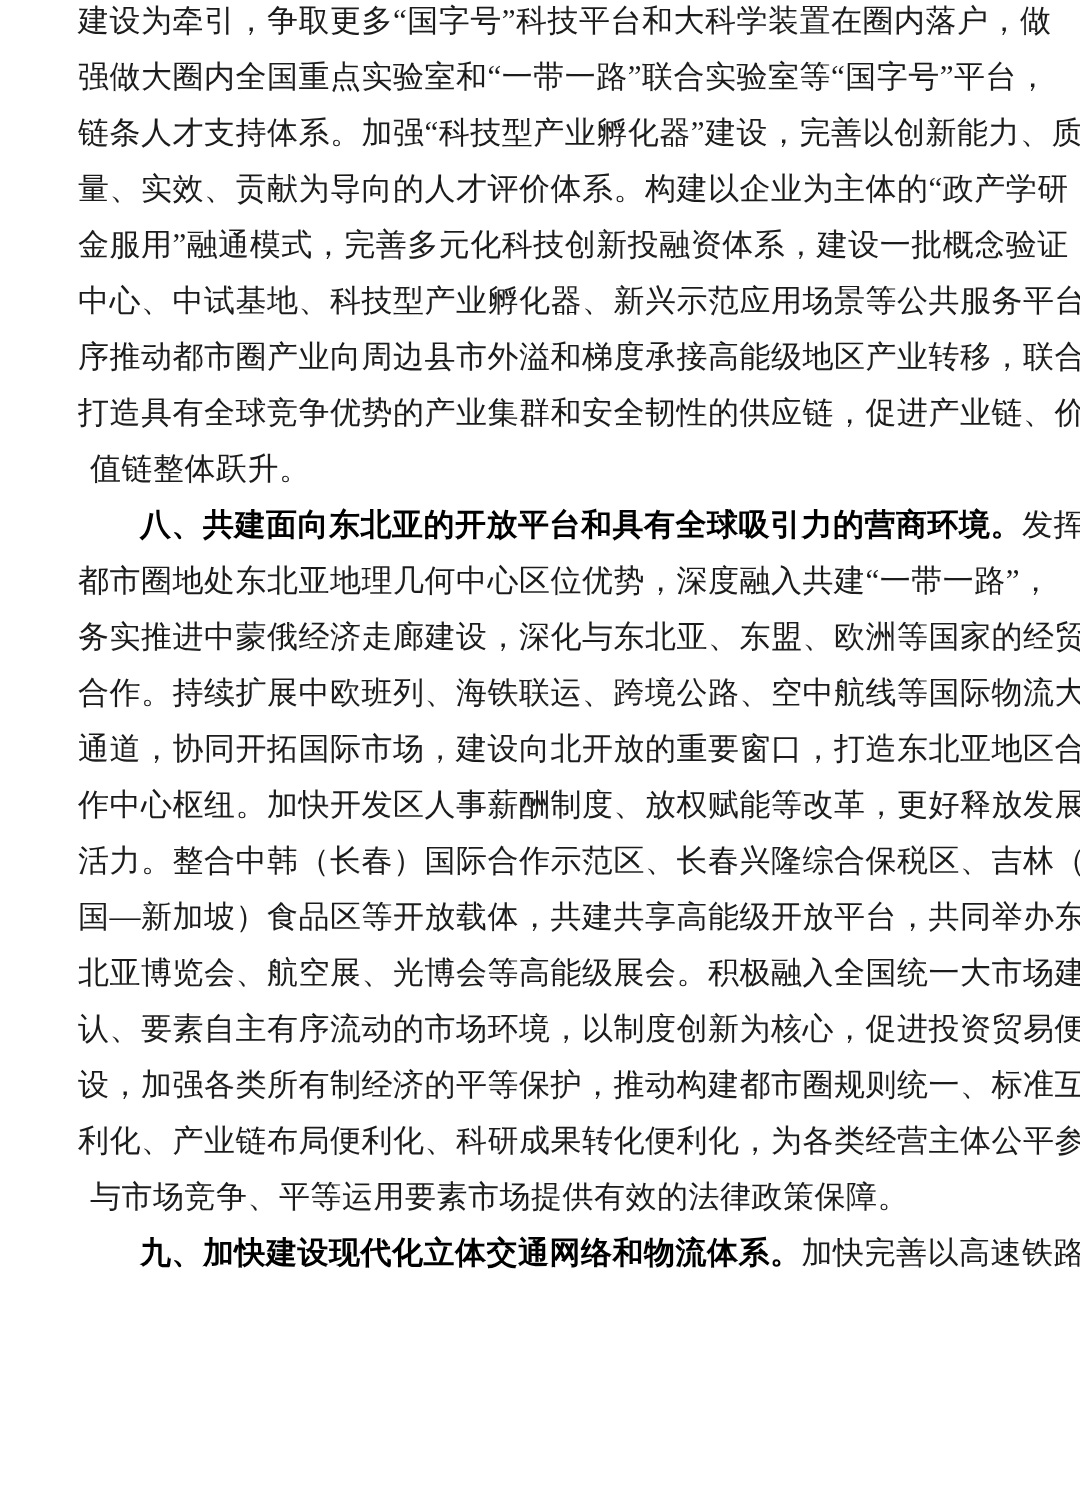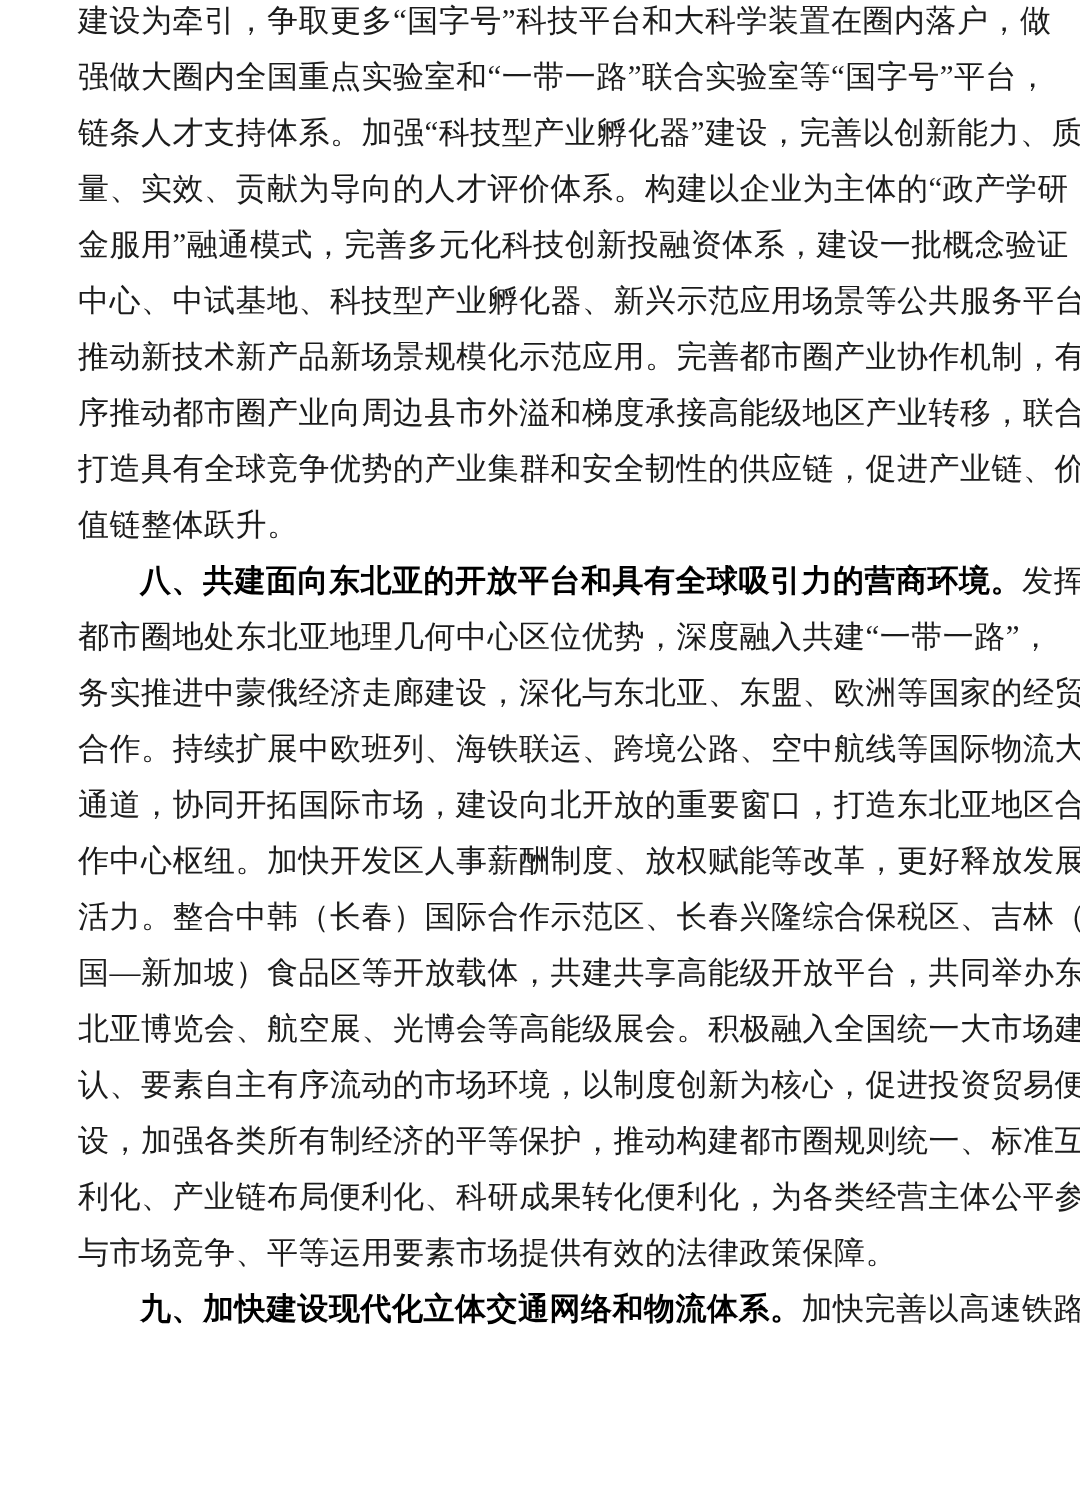--- a/index.html
+++ b/index.html
@@ -29,20 +29,21 @@
     line-height: 56px;
     font-size: 31px;
     letter-spacing: 0.5px;
     text-align: justify;
     text-align-last: justify;
     white-space: nowrap;
     color: #1c1c1c;
   }
   .doc-line.para-end {
     text-align-last: left;
+    margin-left: 12px;
   }
   .doc-line.indent {
     text-indent: 62px;
   }
   .doc-line .heading-bold {
     font-family: Liberation Mono, monospace;
     font-weight: 700;
     color: #000000;
   }
 </style>
@@ -50,21 +51,20 @@
 <body>
 
 <div class="page">
   <div class="text-block" id="lines-container">
       <div class="doc-line"><span>建设为牵引，争取更多“国字号”科技平台和大科学装置在圈内落户，做</span></div>
       <div class="doc-line"><span>强做大圈内全国重点实验室和“一带一路”联合实验室等“国字号”平台，</span></div>
       <div class="doc-line"><span>链条人才支持体系。加强“科技型产业孵化器”建设，完善以创新能力、质</span></div>
       <div class="doc-line"><span>量、实效、贡献为导向的人才评价体系。构建以企业为主体的“政产学研</span></div>
       <div class="doc-line"><span>金服用”融通模式，完善多元化科技创新投融资体系，建设一批概念验证</span></div>
       <div class="doc-line"><span>中心、中试基地、科技型产业孵化器、新兴示范应用场景等公共服务平台，</span></div>
-      <div class="doc-line"><span>推动新技术新产品新场景规模化示范应用。完善都市圈产业协作机制，有</span></div>
       <div class="doc-line"><span>序推动都市圈产业向周边县市外溢和梯度承接高能级地区产业转移，联合</span></div>
       <div class="doc-line"><span>打造具有全球竞争优势的产业集群和安全韧性的供应链，促进产业链、价</span></div>
       <div class="doc-line para-end"><span>值链整体跃升。</span></div>
       <div class="doc-line indent"><span class="heading-bold">八、共建面向东北亚的开放平台和具有全球吸引力的营商环境。</span><span>发挥</span></div>
       <div class="doc-line"><span>都市圈地处东北亚地理几何中心区位优势，深度融入共建“一带一路”，</span></div>
       <div class="doc-line"><span>务实推进中蒙俄经济走廊建设，深化与东北亚、东盟、欧洲等国家的经贸</span></div>
       <div class="doc-line"><span>合作。持续扩展中欧班列、海铁联运、跨境公路、空中航线等国际物流大</span></div>
       <div class="doc-line"><span>通道，协同开拓国际市场，建设向北开放的重要窗口，打造东北亚地区合</span></div>
       <div class="doc-line"><span>作中心枢纽。加快开发区人事薪酬制度、放权赋能等改革，更好释放发展</span></div>
       <div class="doc-line"><span>活力。整合中韩（长春）国际合作示范区、长春兴隆综合保税区、吉林（中</span></div>

